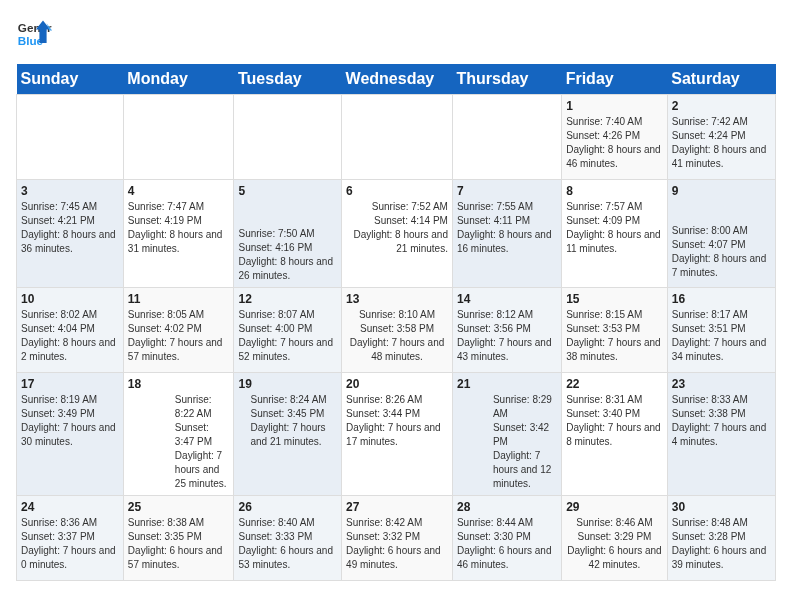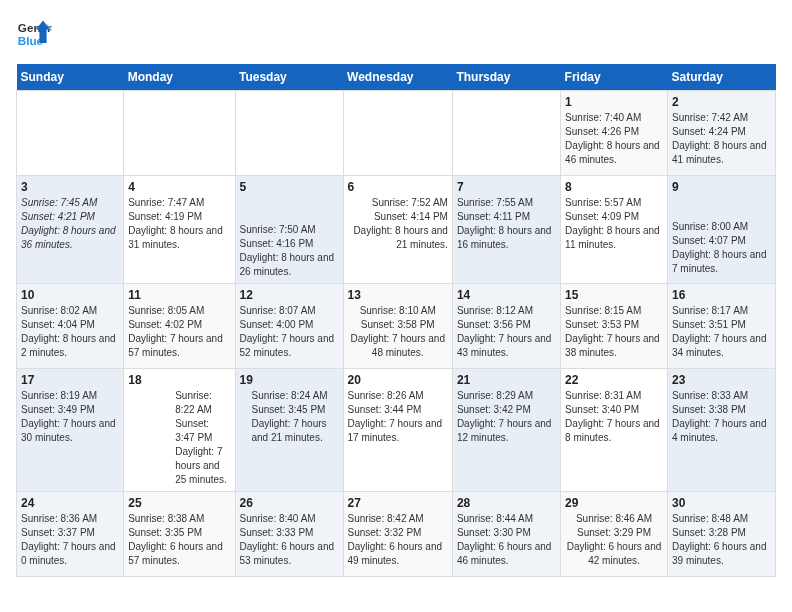--- a/index.html
+++ b/index.html
@@ -44,21 +44,21 @@
     table {
       width: 100%;
       border-collapse: collapse;
       font-size: 10.5px;
     }
     thead tr th {
       background-color: #1565C0;
       color: white;
       padding: 6px 4px;
       text-align: left;
-      font-size: 12px;
+      font-size: 16px;
       font-weight: bold;
     }
     tbody tr td {
       border: 1px solid #ddd;
       vertical-align: top;
       padding: 4px;
       width: 113px;
       height: 85px;
       background: #fff;
     }
@@ -134,21 +134,21 @@
           <td>
             <span class="day-num">2</span>
             <div class="day-info" style="white-space: pre-line;">Sunrise: 7:42 AM
 Sunset: 4:24 PM
 Daylight: 8 hours and 41 minutes.</div>
           </td>
         </tr>
         <tr>
           <td>
             <span class="day-num">3</span>
-            <div class="day-info" style="white-space: pre-line; font-style: italic;">Sunrise: 7:45 AM
+            <div class="day-info" style="white-space: pre-line;">Sunrise: 7:45 AM
 Sunset: 4:21 PM
 Daylight: 8 hours and 36 minutes.</div>
           </td>
           <td>
             <span class="day-num">4</span>
             <div class="day-info" style="white-space: pre-line;">Sunrise: 7:47 AM
 Sunset: 4:19 PM
 Daylight: 8 hours and 31 minutes.</div>
           </td>
           <td>
@@ -164,21 +164,21 @@
 Daylight: 8 hours and 21 minutes.</div>
           </td>
           <td>
             <span class="day-num">7</span>
             <div class="day-info" style="white-space: pre-line;">Sunrise: 7:55 AM
 Sunset: 4:11 PM
 Daylight: 8 hours and 16 minutes.</div>
           </td>
           <td>
             <span class="day-num">8</span>
-            <div class="day-info" style="white-space: pre-line;">Sunrise: 5:57 AM
+            <div class="day-info" style="white-space: pre-line;">Sunrise: 7:57 AM
 Sunset: 4:09 PM
 Daylight: 8 hours and 11 minutes.</div>
           </td>
           <td>
             <span class="day-num">9</span>
             <div class="day-info" style="white-space: pre-line; margin-top: 26px;">Sunrise: 8:00 AM
 Sunset: 4:07 PM
 Daylight: 8 hours and 7 minutes.</div>
           </td>
         </tr>
@@ -246,21 +246,21 @@
 Daylight: 7 hours and 21 minutes.</div>
           </td>
           <td>
             <span class="day-num">20</span>
             <div class="day-info" style="white-space: pre-line;">Sunrise: 8:26 AM
 Sunset: 3:44 PM
 Daylight: 7 hours and 17 minutes.</div>
           </td>
           <td>
             <span class="day-num">21</span>
-            <div class="day-info" style="white-space: pre-line;">Sunrise: 8:29 AM
+            <div class="day-info" style="white-space: pre-line; margin-left: 36px;">Sunrise: 8:29 AM
 Sunset: 3:42 PM
 Daylight: 7 hours and 12 minutes.</div>
           </td>
           <td>
             <span class="day-num">22</span>
             <div class="day-info" style="white-space: pre-line;">Sunrise: 8:31 AM
 Sunset: 3:40 PM
 Daylight: 7 hours and 8 minutes.</div>
           </td>
           <td>

